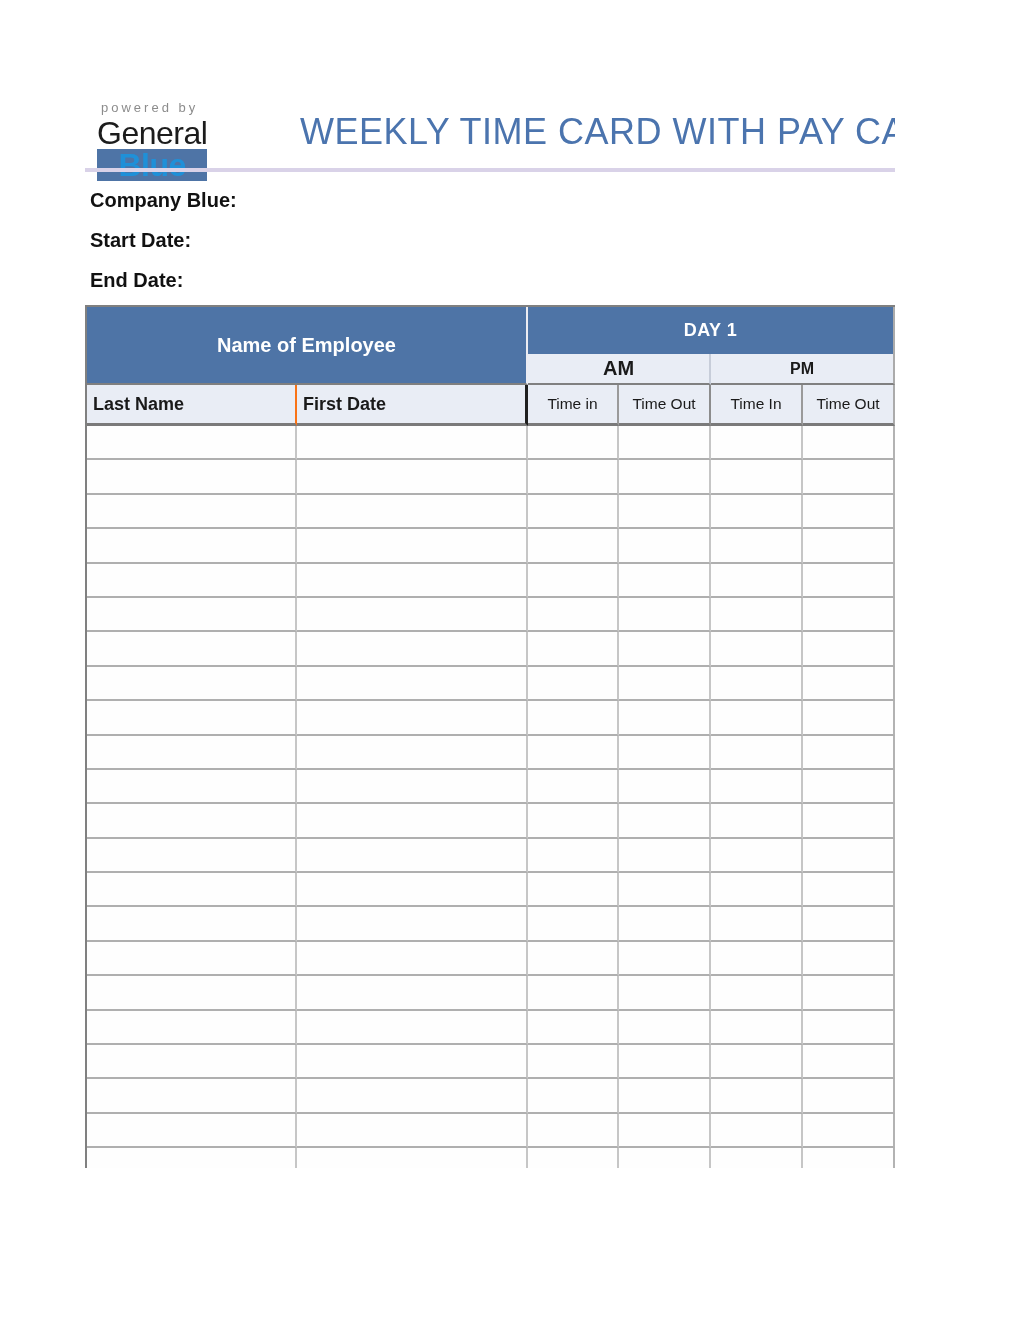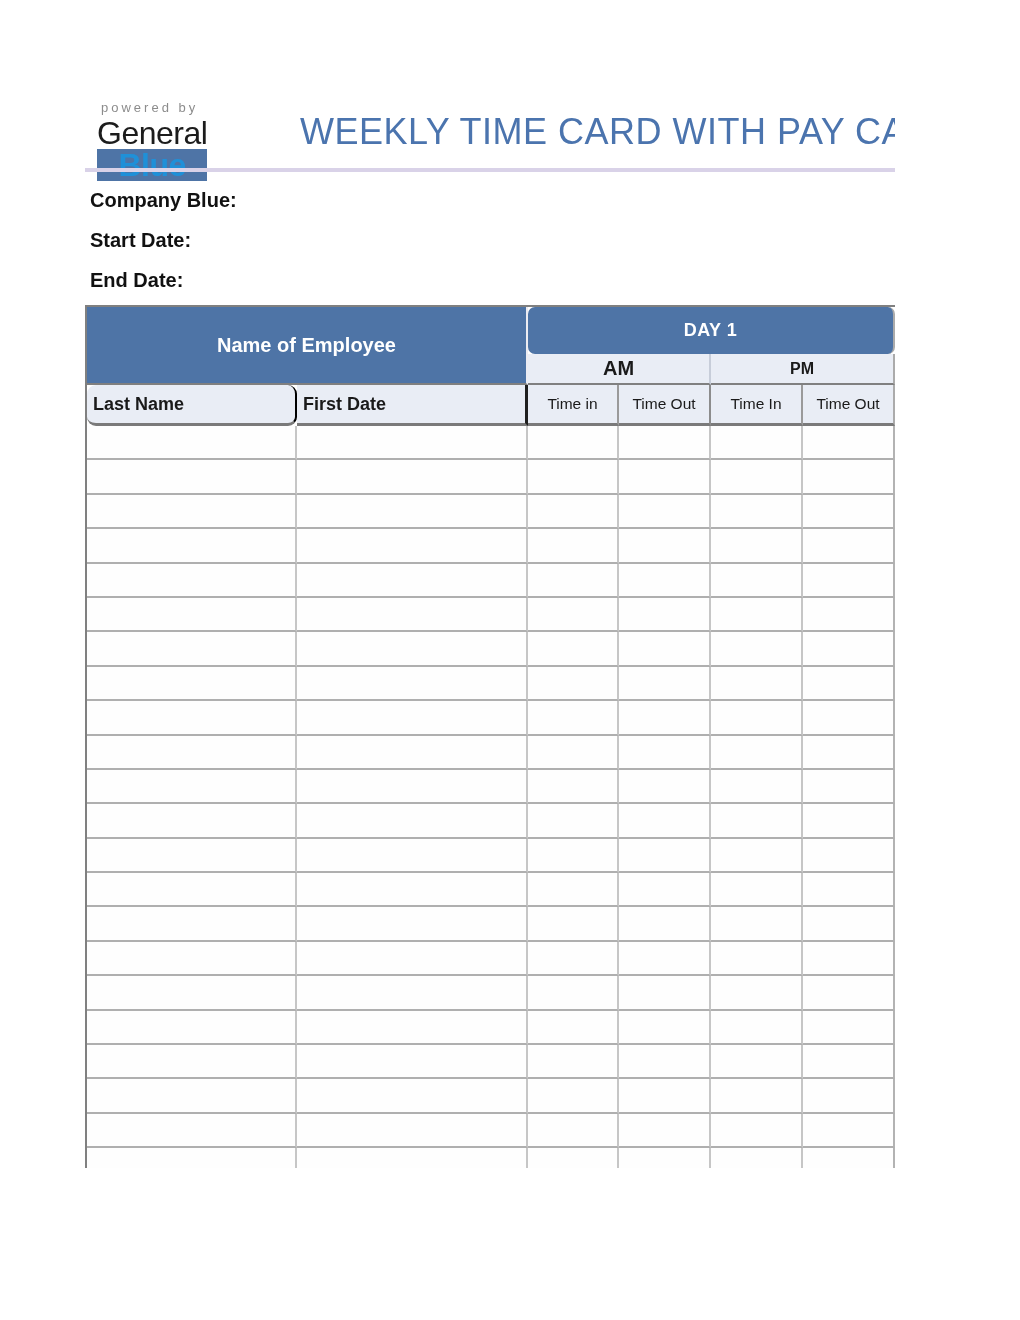--- a/index.html
+++ b/index.html
@@ -66,36 +66,35 @@
     background:var(--header-blue);color:#fff;font-weight:bold;
     display:flex;align-items:center;justify-content:center;
   }
   .c-name{
     grid-column:1/3;grid-row:1/3;font-size:20px;
     border-right:2px solid #ECECF2;border-bottom:2px solid #7F7F7F;text-align:center;
   }
   .c-day{
     grid-column:3/7;grid-row:1;font-size:18px;letter-spacing:0.5px;
     border-right:2px solid #ABABAB;
-    border-radius:7px;
   }
   .light{
     background:var(--header-light-bg);color:#1a1a1a;
     display:flex;align-items:center;justify-content:center;
   }
   .c-am{grid-column:3/5;grid-row:2;font-weight:bold;font-size:20px;
     border-right:2px solid #C7CDD9;border-bottom:2px solid #808080;}
   .c-pm{grid-column:5/7;grid-row:2;font-weight:bold;font-size:16px;
     border-right:2px solid #ABABAB;border-bottom:2px solid #808080;}
   .c-last,.c-first{
     justify-content:flex-start;padding-left:6px;
     font-weight:bold;font-size:18px;grid-row:3;
     border-bottom:3px solid #7A7A7A;
   }
-  .c-last{grid-column:1;border-right:2px solid #000000;border-radius:9px;}
+  .c-last{grid-column:1;border-right:2px solid #f97316;}
   .c-first{grid-column:2;border-right:3px solid #202020;}
   .c-time{
     grid-row:3;font-size:15.5px;
     border-bottom:3px solid #7A7A7A;border-right:2px solid #9A9A9A;
   }
   .c-time.mid{border-right:2px solid #8C8C8C;}
   .c-time.end{border-right:2px solid #ABABAB;}
   .data{
     background:#FEFEFE;
     border-right:2px solid #C6C6C6;

